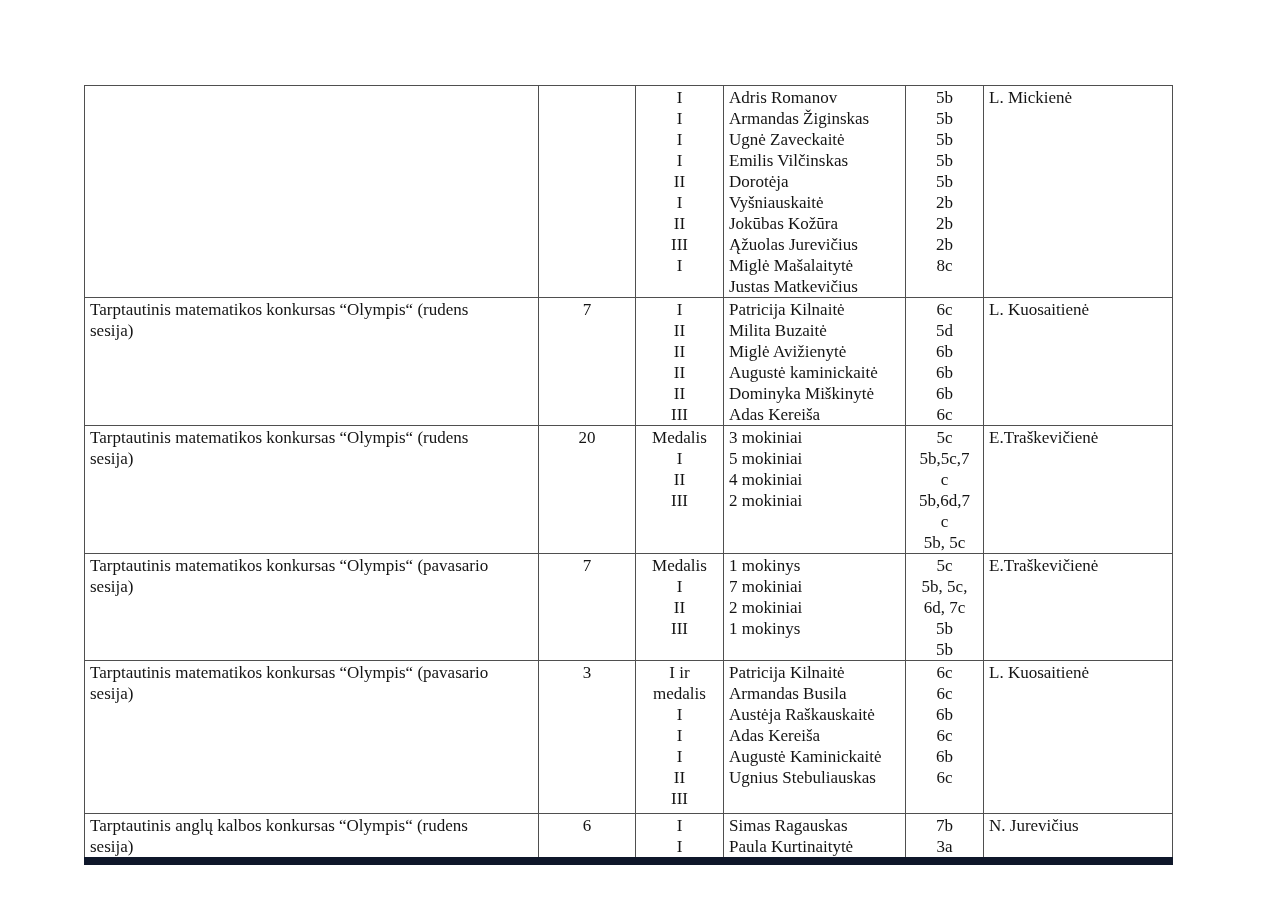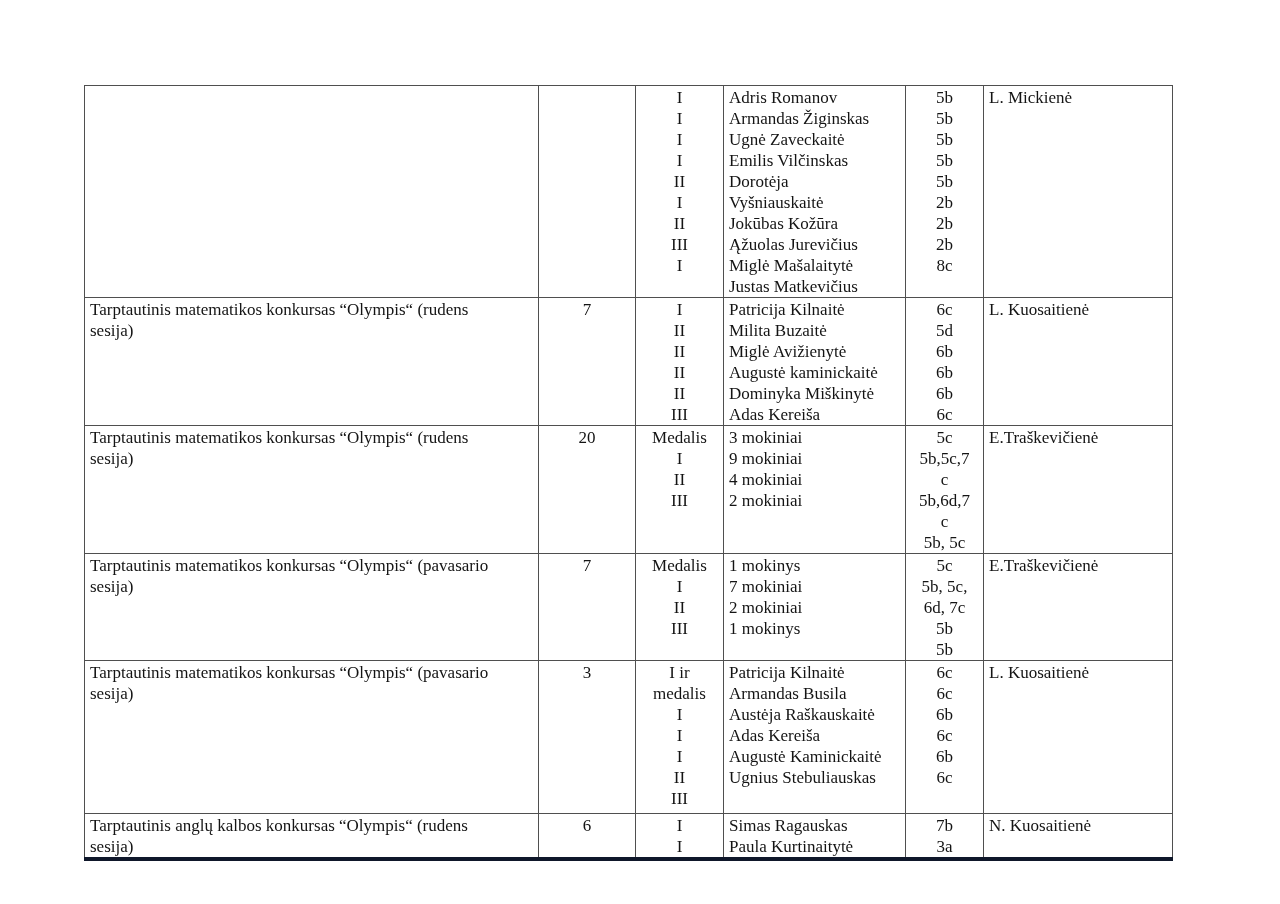--- a/index.html
+++ b/index.html
@@ -30,21 +30,21 @@
     padding: 1px 5px 0 5px;
     font-family: "Liberation Serif", serif;
     font-size: 17px;
     line-height: 21px;
     color: #141414;
     white-space: pre-line;
     overflow: hidden;
   }
   td.center { text-align: center; padding-left: 2px; padding-right: 2px; }
   td.teacher-offset { padding-top: 105px; }
-  tr.last-row td { border-bottom: 4px solid #0f172a; }
+  tr.last-row td { border-bottom: 8px solid #0f172a; }
 </style>
 </head>
 <body>
 
 <div class="page">
   <table class="results-table">
     <colgroup>
       <col style="width:454px">
       <col style="width:97px">
       <col style="width:88px">
@@ -112,21 +112,21 @@
       </tr>
       <tr style="height:126px">
         <td>Tarptautinis matematikos konkursas “Olympis“ (rudens
 sesija)</td>
         <td class="center">20</td>
         <td class="center">Medalis
 I
 II
 III</td>
         <td>3 mokiniai
-9 mokiniai
+5 mokiniai
 4 mokiniai
 2 mokiniai</td>
         <td class="center">5c
 5b,5c,7
 c
 5b,6d,7
 c
 5b, 5c</td>
         <td>E.Traškevičienė</td>
       </tr>
@@ -177,17 +177,17 @@
       <tr class="last-row" style="height:42px">
         <td>Tarptautinis anglų kalbos konkursas “Olympis“ (rudens
 sesija)</td>
         <td class="center">6</td>
         <td class="center">I
 I</td>
         <td>Simas Ragauskas
 Paula Kurtinaitytė</td>
         <td class="center">7b
 3a</td>
-        <td>N. Kuosaitienė</td>
+        <td>N. Jurevičius</td>
       </tr>
     </tbody>
   </table>
 </div>
 
 </body></html>

